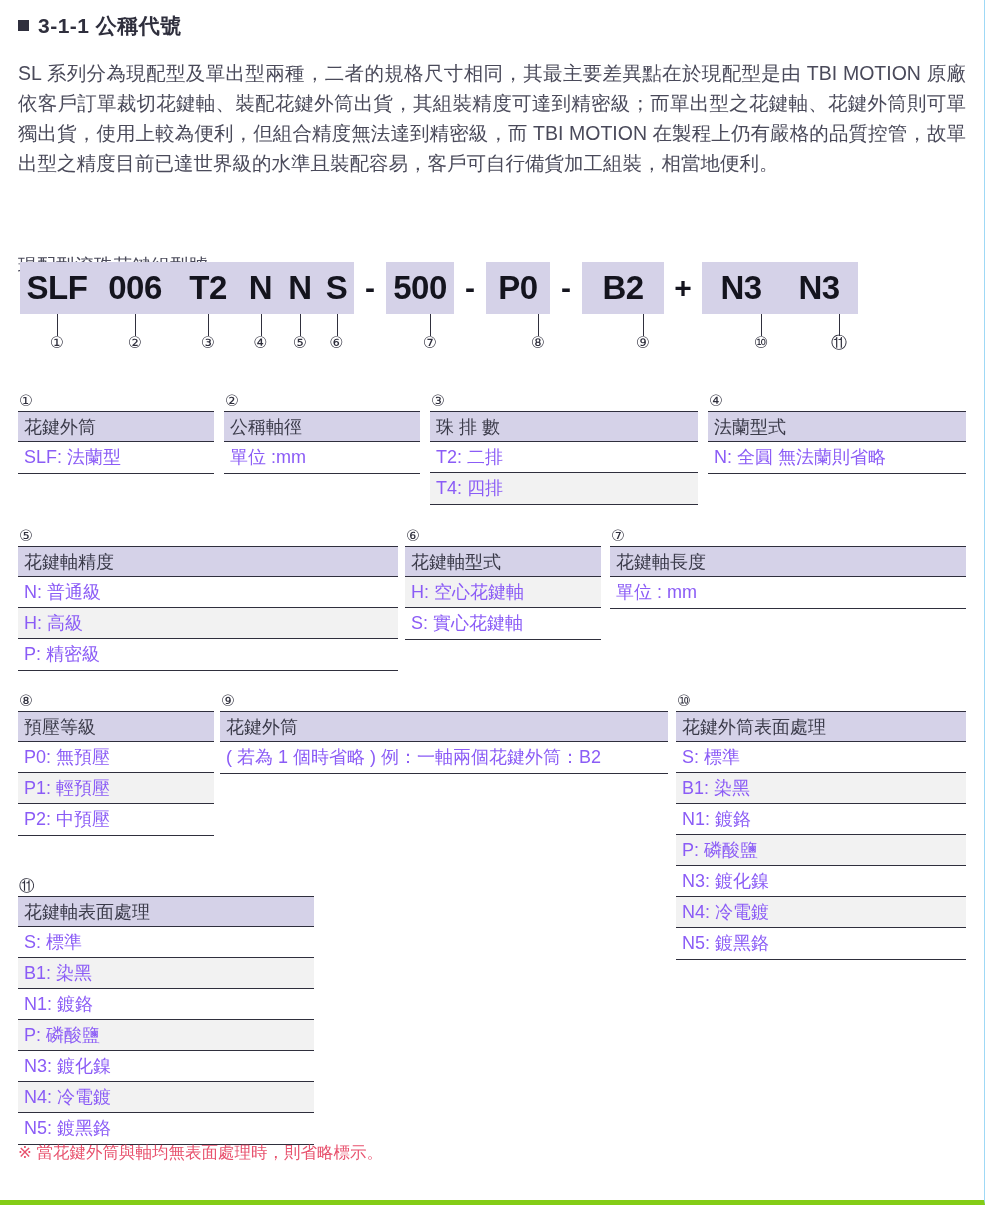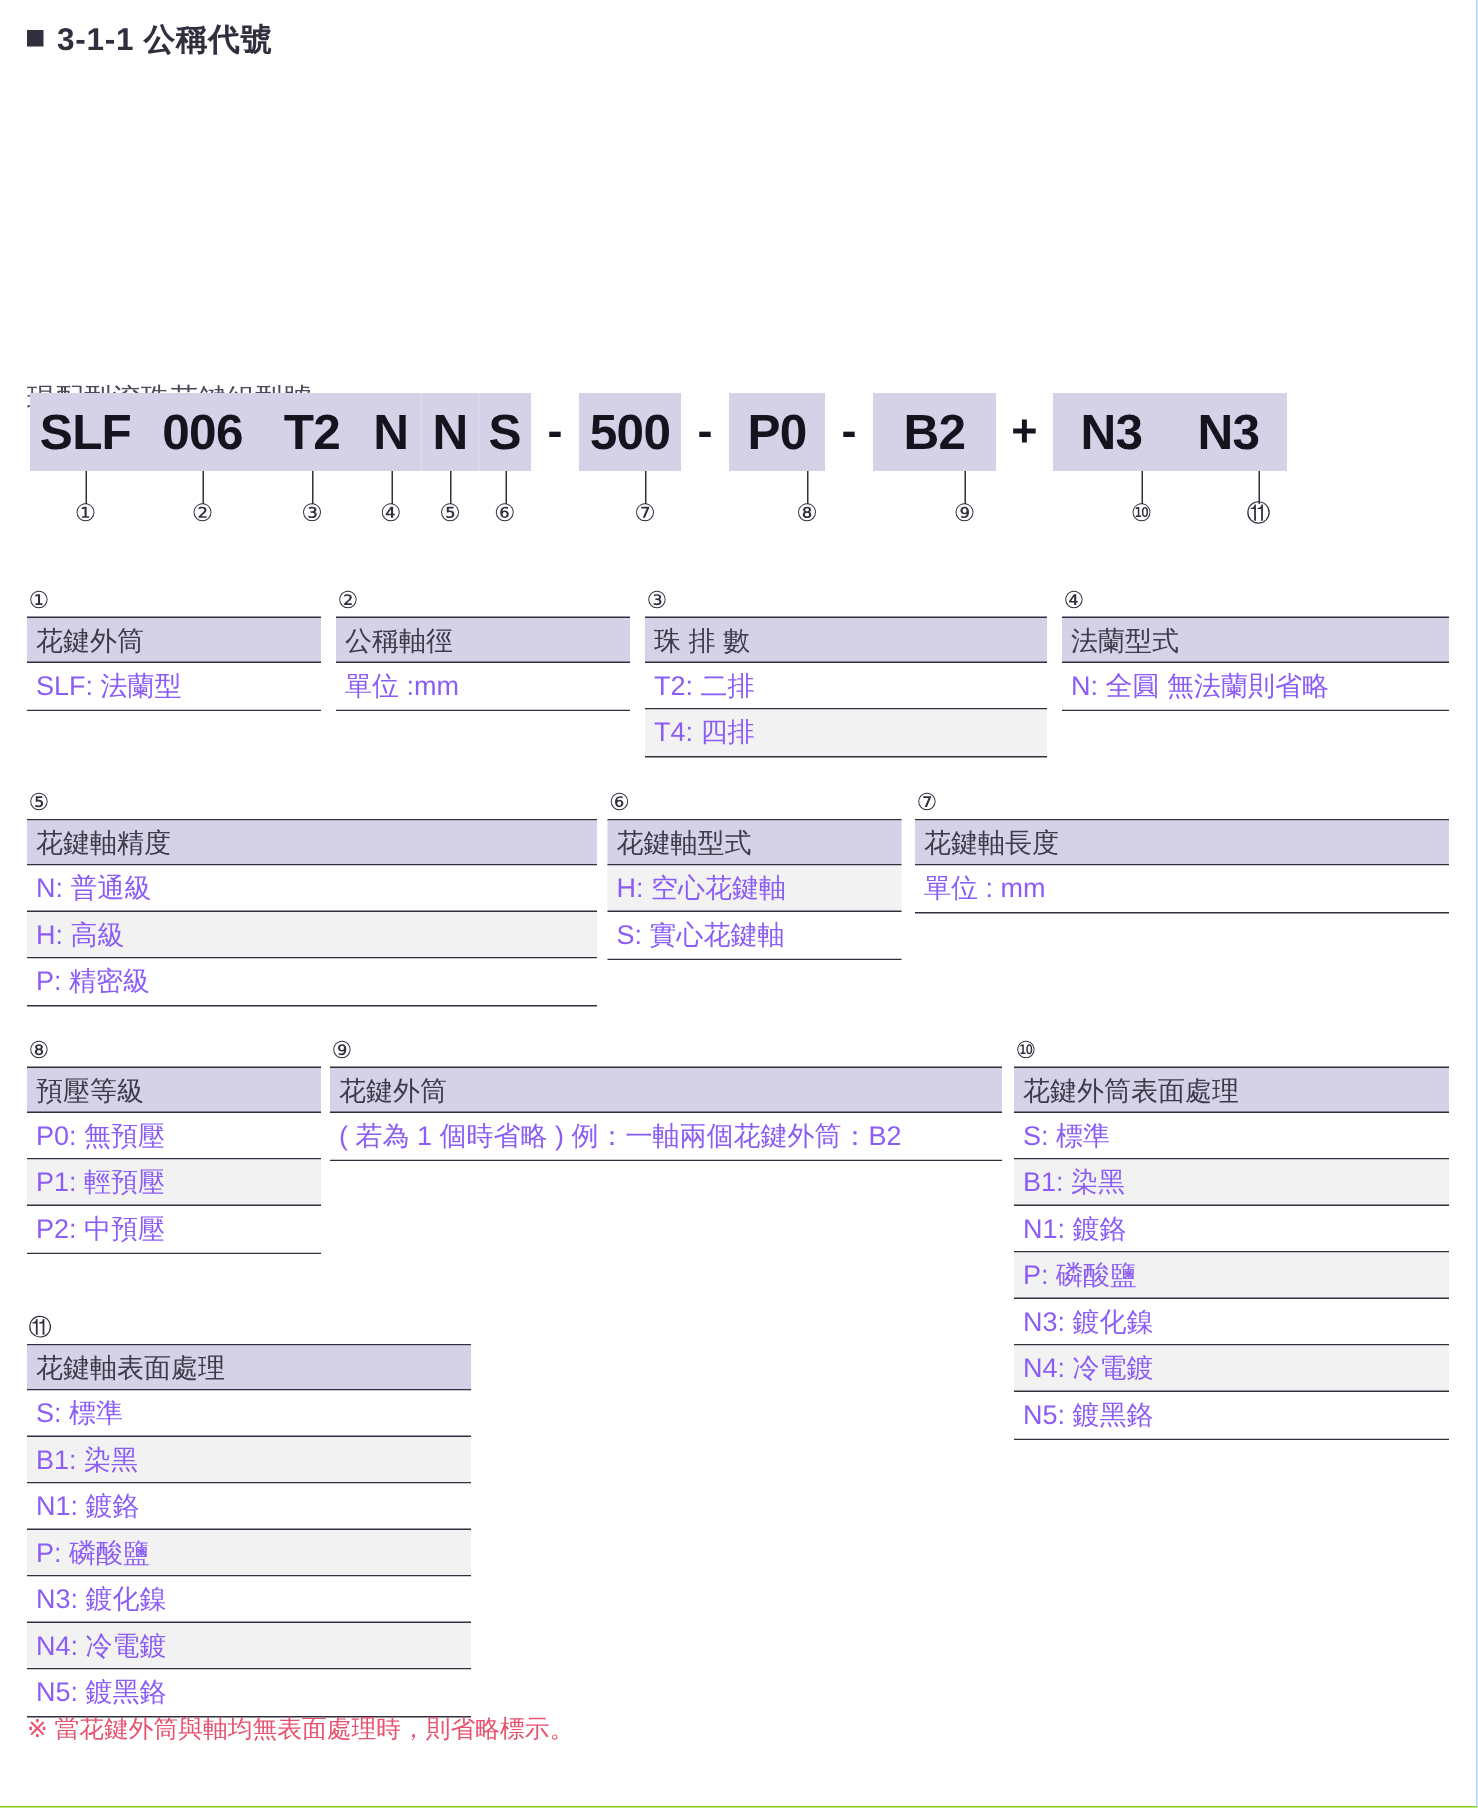--- a/index.html
+++ b/index.html
@@ -14,21 +14,21 @@
     font-family: "Liberation Sans", "DejaVu Sans", sans-serif;
     color: #3b3b4a;
     overflow: hidden;
   }
   .page {
     position: relative;
     width: 985px;
     height: 1205px;
     box-sizing: border-box;
     border-right: 1px solid #9fd9f6;
-    border-bottom: 1px solid #84cc16;
+    border-bottom: 5px solid #84cc16;
     background: #ffffff;
   }
 
   
   .heading {
     position: absolute;
     left: 18px;
     top: 12px;
     font-size: 21px;
     font-weight: bold;
@@ -183,20 +183,21 @@
 </style>
 </head>
 <body>
 
 <div class="page">
 
   <div class="heading">
     <span class="bullet"></span><span>3-1-1 公稱代號</span>
   </div>
 
+  <div class="intro">SL 系列分為現配型及單出型兩種，二者的規格尺寸相同，其最主要差異點在於現配型是由 TBI MOTION 原廠依客戶訂單裁切花鍵軸、裝配花鍵外筒出貨，其組裝精度可達到精密級；而單出型之花鍵軸、花鍵外筒則可單獨出貨，使用上較為便利，但組合精度無法達到精密級，而 TBI MOTION 在製程上仍有嚴格的品質控管，故單出型之精度目前已達世界級的水準且裝配容易，客戶可自行備貨加工組裝，相當地便利。</div>
 
   <div class="subtitle">現配型滾珠花鍵組型號：</div>
 
   <div class="codebar">
       <div class="seg" style="width: 74px;">SLF</div>
       <div class="seg" style="width: 82px;">006</div>
       <div class="seg" style="width: 64px;">T2</div>
       <div class="seg" style="width: 41px;">N</div>
       <div class="seg" style="width: 38px;">N</div>
       <div class="seg" style="width: 35px;">S</div>

